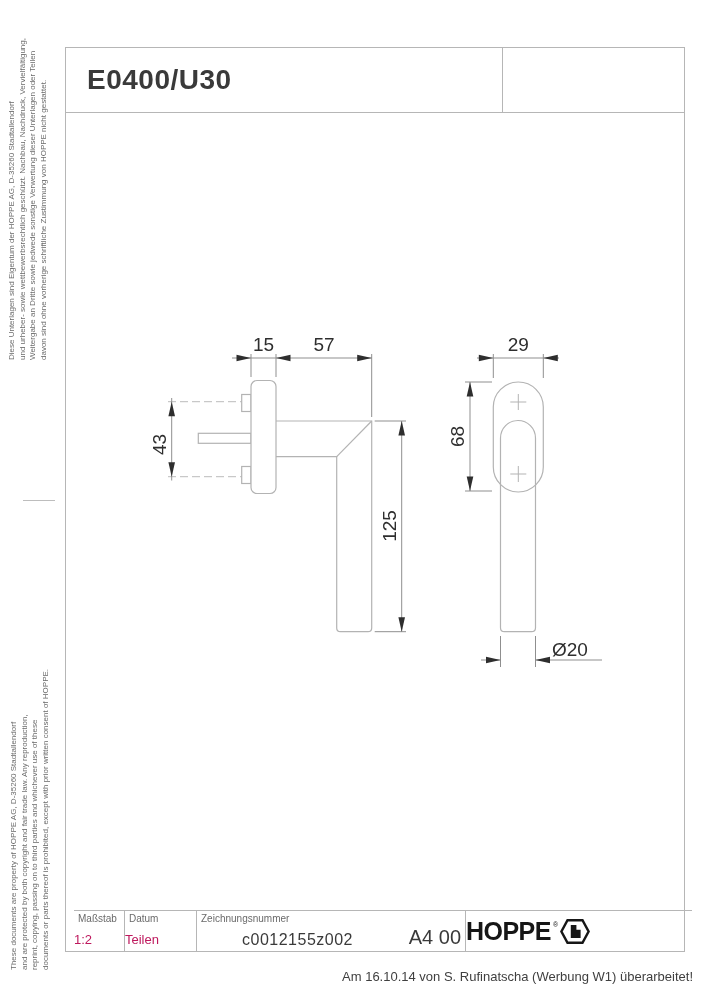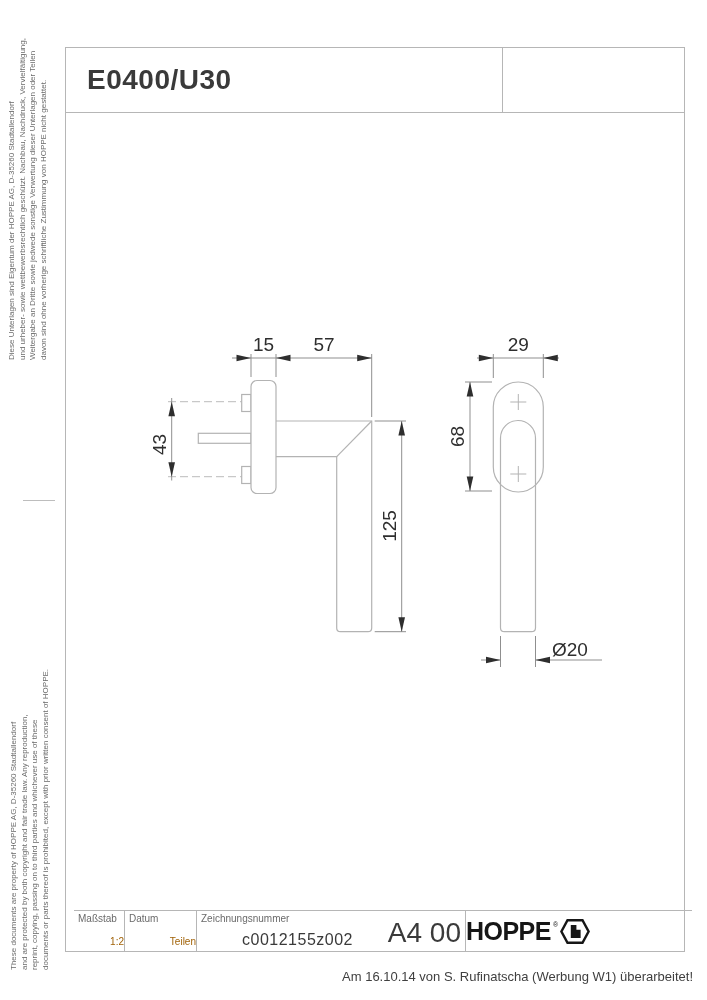--- a/index.html
+++ b/index.html
@@ -36,34 +36,34 @@
   .tcell{
     position:relative;box-sizing:border-box;border-right:1px solid #b6b6b6;
     height:100%;
   }
   .tcell:last-child{border-right:none;}
   .tlabel{
     position:absolute;left:4px;top:2px;font-size:10px;color:#6a6a6a;
     white-space:nowrap;
   }
   .tvalue{
-    position:absolute;left:0;right:0;bottom:4px;text-align:right;
-    font-size:10px;color:#a16207;white-space:nowrap;
+    position:absolute;left:0;right:0;bottom:4px;text-align:left;
+    font-size:13px;color:#be185d;white-space:nowrap;
   }
   .w-scale{width:51px;}
   .w-name{width:72px;}
   .w-date{width:102px;}
   .w-dnum{width:269px;}
   .w-logo{width:124px;display:flex;align-items:center;justify-content:center;text-align:center;}
   .dnum-value{
     position:absolute;left:45px;bottom:2px;font-size:16px;color:#3a3a3a;
     letter-spacing:0.5px;
   }
   .dnum-format{
-    position:absolute;right:4px;bottom:2px;font-size:28px;color:#3a3a3a;
+    position:absolute;right:4px;bottom:2px;font-size:20px;color:#3a3a3a;
   }
   .brand-wrap{display:flex;align-items:center;gap:2px;}
   .brand-text{font-size:25px;font-weight:bold;color:#161616;letter-spacing:-0.5px;}
   .brand-reg{font-size:7px;color:#161616;align-self:flex-start;margin-top:4px;}
   
   .margin-note{
     transform:rotate(-90deg);transform-origin:center center;
     font-size:8px;line-height:10.5px;color:#6b6b6b;white-space:nowrap;
   }
   .margin-note div{white-space:nowrap;}

